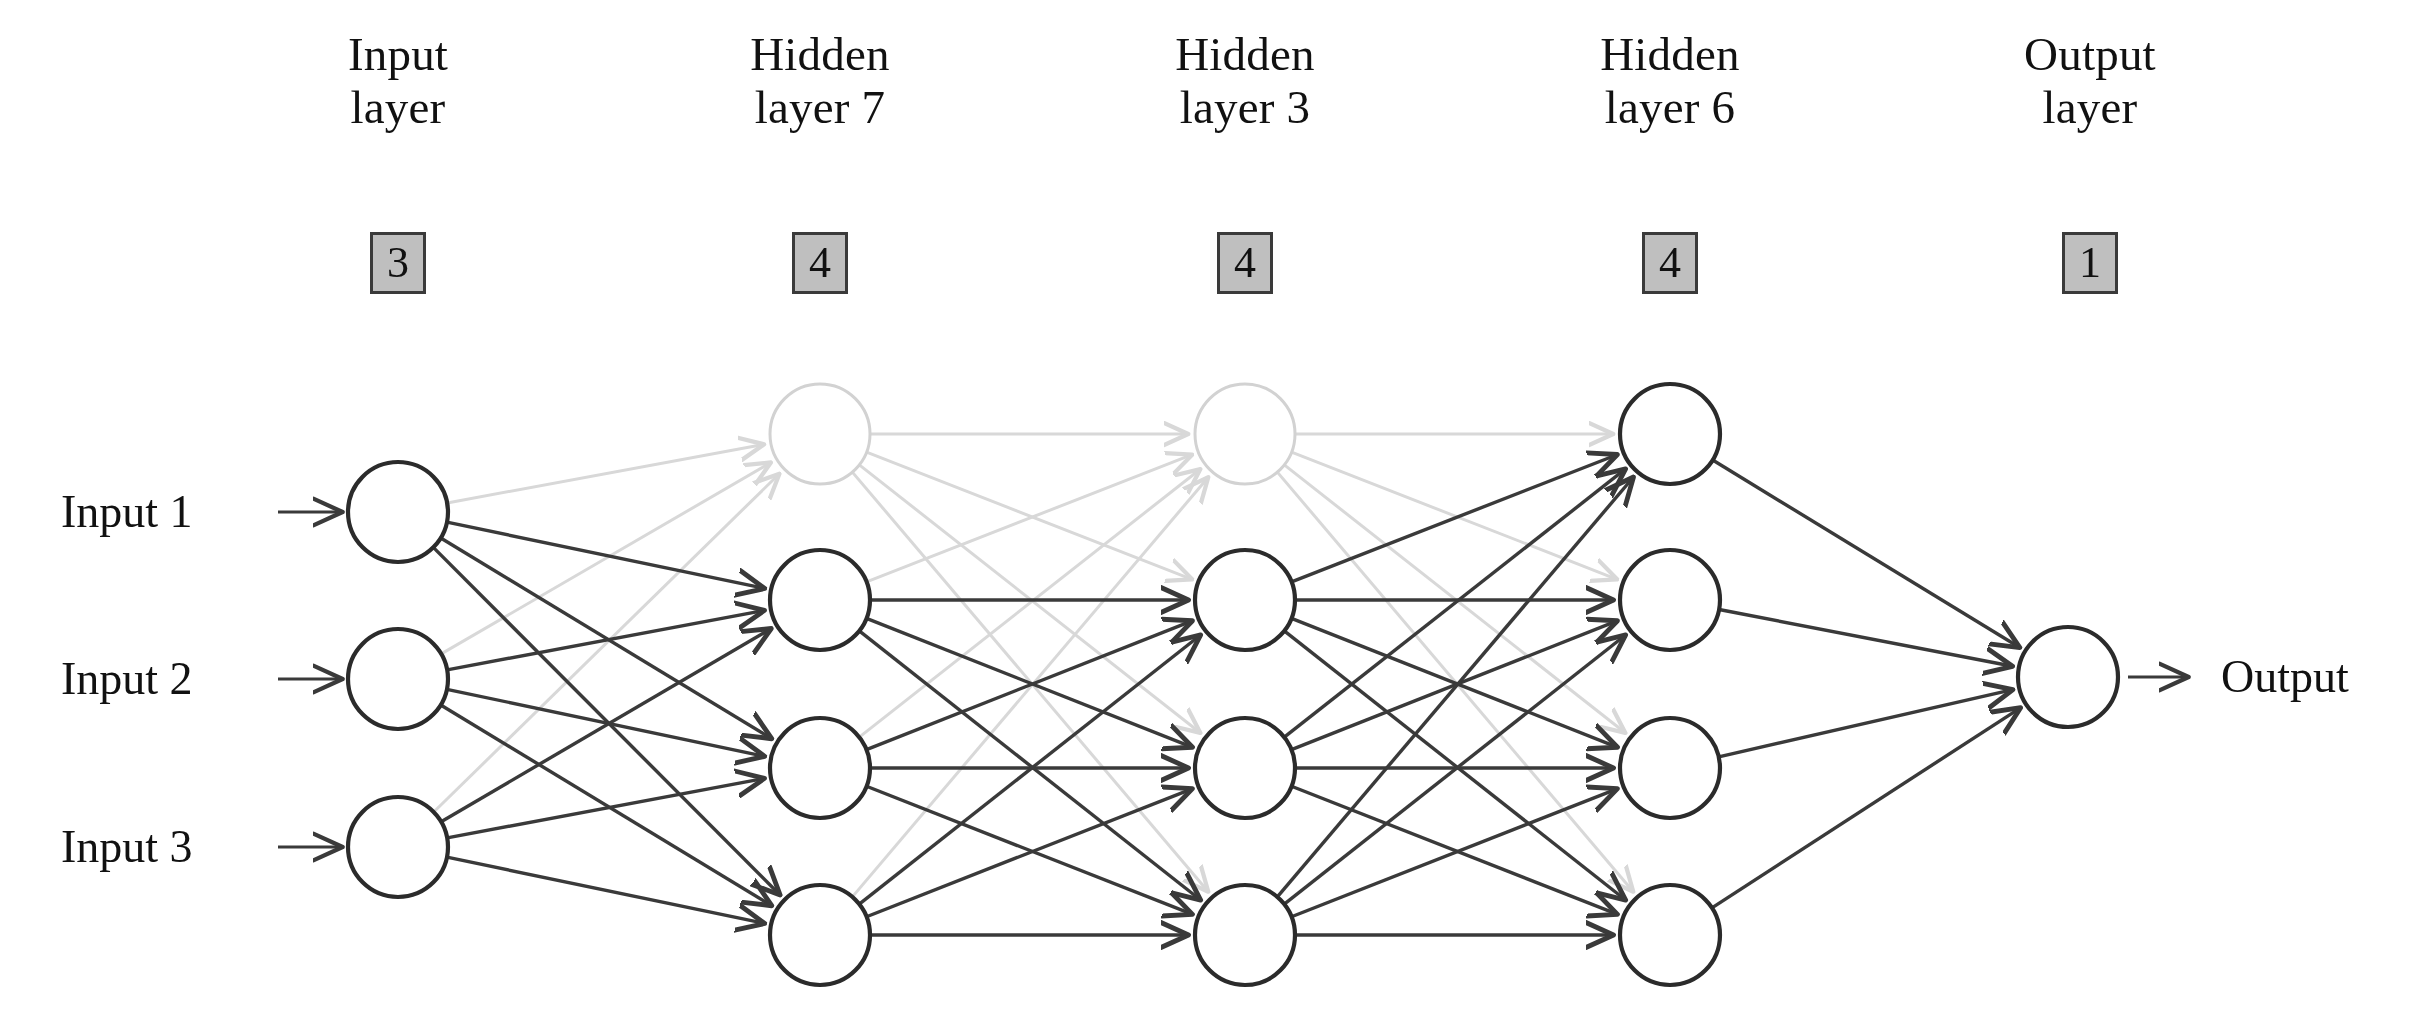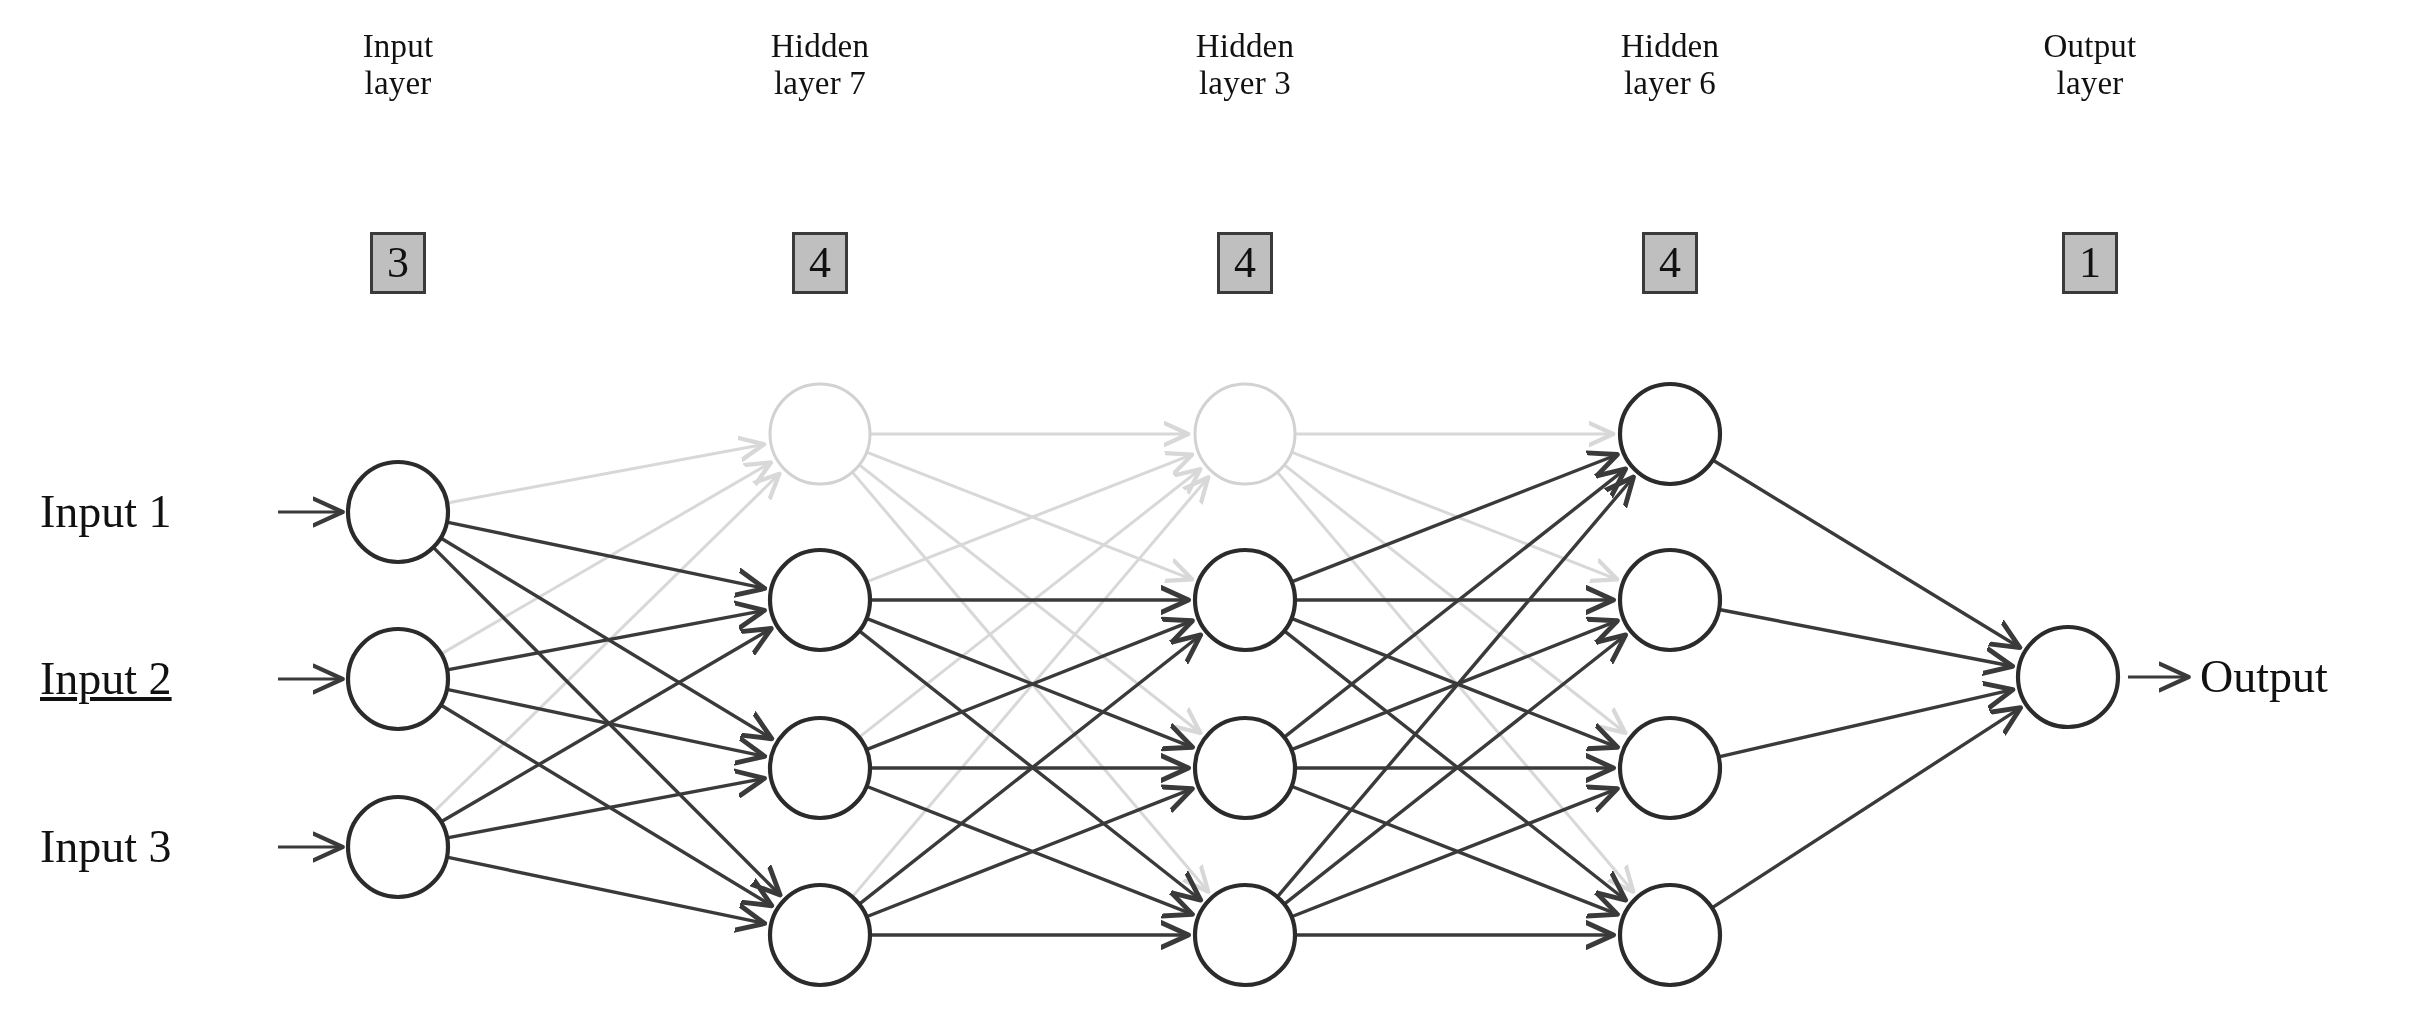--- a/index.html
+++ b/index.html
@@ -22,21 +22,21 @@
   #net-svg {
     position: absolute;
     left: 0;
     top: 0;
     width: 2424px;
     height: 1014px;
   }
   .layer-header {
     position: absolute;
     text-align: center;
-    font-size: 33px;
+    font-size: 47px;
     line-height: 1.12;
     letter-spacing: 0.2px;
     white-space: pre-line;
     transform: translateX(-50%);
     color: #111111;
   }
   .count-box {
     position: absolute;
     transform: translate(-50%, 0);
     width: 56px;
@@ -51,20 +51,21 @@
     line-height: 1;
     color: #111111;
   }
   .io-label {
     position: absolute;
     transform: translate(0, -50%);
     font-size: 46px;
     line-height: 1;
     white-space: nowrap;
     color: #111111;
+    margin-left: 21px;
   }
   .io-label.right {
     transform: translate(0, -50%);
   }
 </style>
 </head>
 <body>
 
 <div id="stage">
   <svg id="net-svg" viewBox="0 0 2424 1014">
@@ -176,17 +177,17 @@
       </div>
       <div class="count-box" style="left: 1670px; top: 232px; background: rgb(191, 191, 191); border-color: rgb(58, 58, 58);">
         <span>4</span>
       </div>
       <div class="count-box" style="left: 2090px; top: 232px; background: rgb(191, 191, 191); border-color: rgb(58, 58, 58);">
         <span>1</span>
       </div>
     </div>
   <div id="io-labels">
       <div class="io-label" style="left: 40px; top: 512px;">Input 1</div>
-      <div class="io-label" style="left: 40px; top: 679px; text-decoration: underline;">Input 2</div>
+      <div class="io-label" style="left: 40px; top: 679px;">Input 2</div>
       <div class="io-label" style="left: 40px; top: 847px; text-align: center;">Input 3</div>
       <div class="io-label right" style="left: 2200px; top: 677px;">Output</div>
     </div>
 </div>
 
 </body></html>

